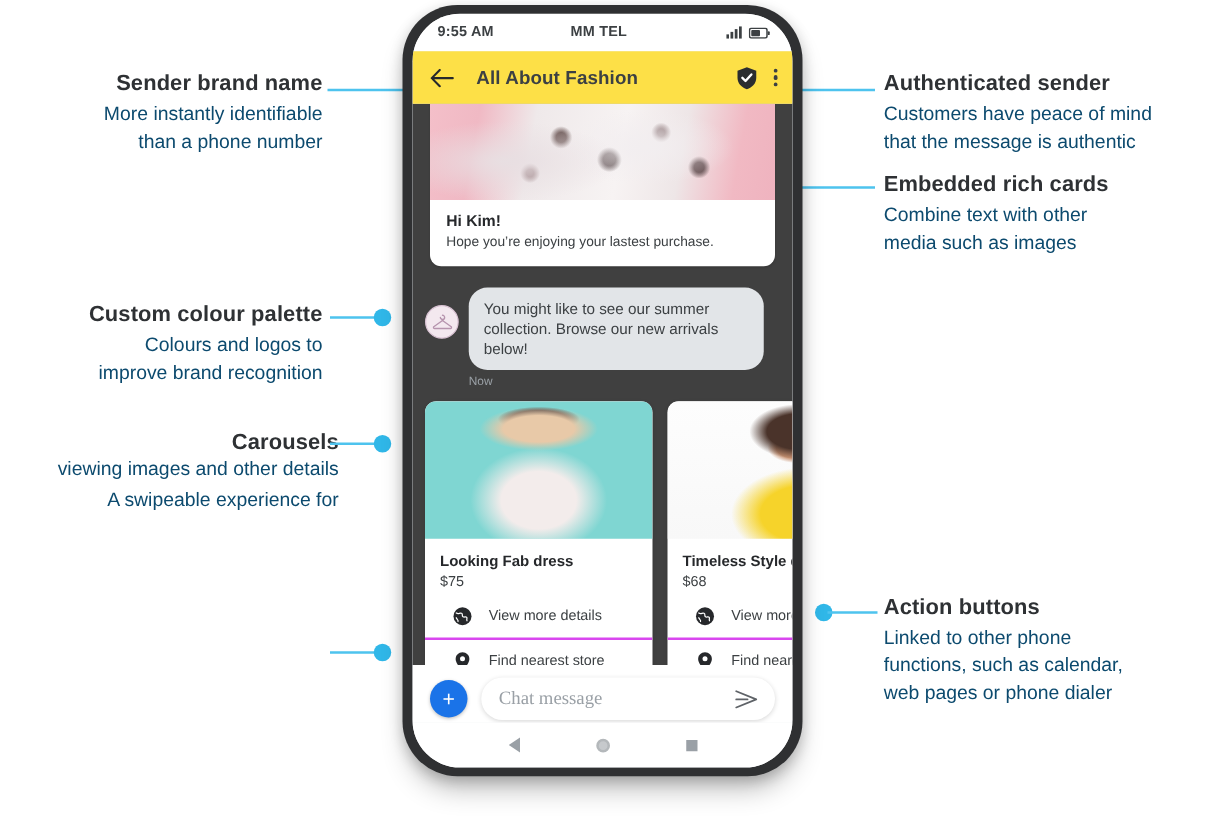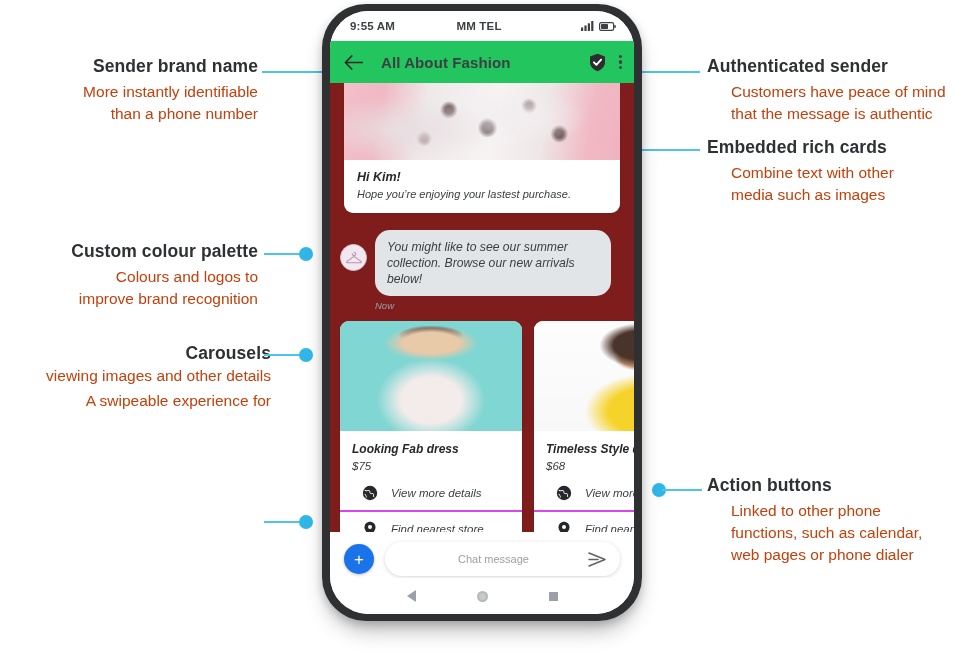--- a/index.html
+++ b/index.html
@@ -22,25 +22,24 @@
     font-weight: bold;
     font-size: 17.5px;
     color: #2e3134;
     letter-spacing: .1px;
     white-space: nowrap;
     line-height: 1.25;
   }
   .annot-body {
     font-family: "Liberation Sans", sans-serif;
     font-size: 15.5px;
-    color: #c2410c;
+    color: #0c4a6e;
     line-height: 1.42;
     margin-top: 3px;
     white-space: nowrap;
-    padding-left: 24px;
   }
   .annot.left { text-align: right; }
   .annot.right { text-align: left; }
 
   
   .conn { position: absolute; height: 2px; background: #4ec3ee; }
   .dot {
     position: absolute;
     width: 14px; height: 14px;
     border-radius: 50%;
@@ -81,21 +80,21 @@
     font-weight: bold;
     color: #3c4043;
     letter-spacing: .2px;
   }
   .sb-carrier { margin: 0 auto; padding-right: 18px; }
   .sb-right { display: flex; align-items: center; gap: 5px; }
 
   
   .appbar {
     height: 42px;
-    background: #22c55e;
+    background: #fde047;
     display: flex;
     align-items: center;
     padding: 0 12px 0 14px;
     flex: 0 0 auto;
     position: relative;
     z-index: 3;
   }
   .appbar-title {
     font-size: 15px;
     font-weight: bold;
@@ -104,25 +103,24 @@
     letter-spacing: .1px;
   }
   .appbar-right { margin-left: auto; display: flex; align-items: center; gap: 13px; }
 
   .kebab { display: flex; flex-direction: column; gap: 2.5px; align-items: center; }
   .kebab i { width: 3.2px; height: 3.2px; border-radius: 50%; background: #3c4043; display: block; }
 
   
   .convo {
     flex: 1 1 auto;
-    background: #7f1d1d;
+    background: #404040;
     padding: 0 0 0 0;
     overflow: hidden;
     position: relative;
-    font-style: italic;
   }
 
   .rich-card {
     margin: 0 14px;
     background: #ffffff;
     border-radius: 0 0 9px 9px;
     overflow: hidden;
     box-shadow: 0 1px 2px rgba(0,0,0,.13);
   }
   .rich-hero {
@@ -236,25 +234,24 @@
     height: 34px;
     border-radius: 18px;
     background: #ffffff;
     box-shadow: 0 1px 4px rgba(0,0,0,.16);
     display: flex; align-items: center;
     padding: 0 14px;
   }
   .input-pill input {
     flex: 1 1 auto;
     border: none; outline: none;
-    font-family: Liberation Sans, sans-serif;
-    font-size: 11px;
+    font-family: Liberation Serif, serif;
+    font-size: 15px;
     color: #3c4043;
     background: transparent;
-    text-align: center;
   }
   .input-pill input::placeholder { color: #9aa0a6; }
 
   .navbar {
     flex: 0 0 auto;
     background: #ffffff;
     height: 36px;
     display: flex;
     align-items: center;
     justify-content: space-around;

